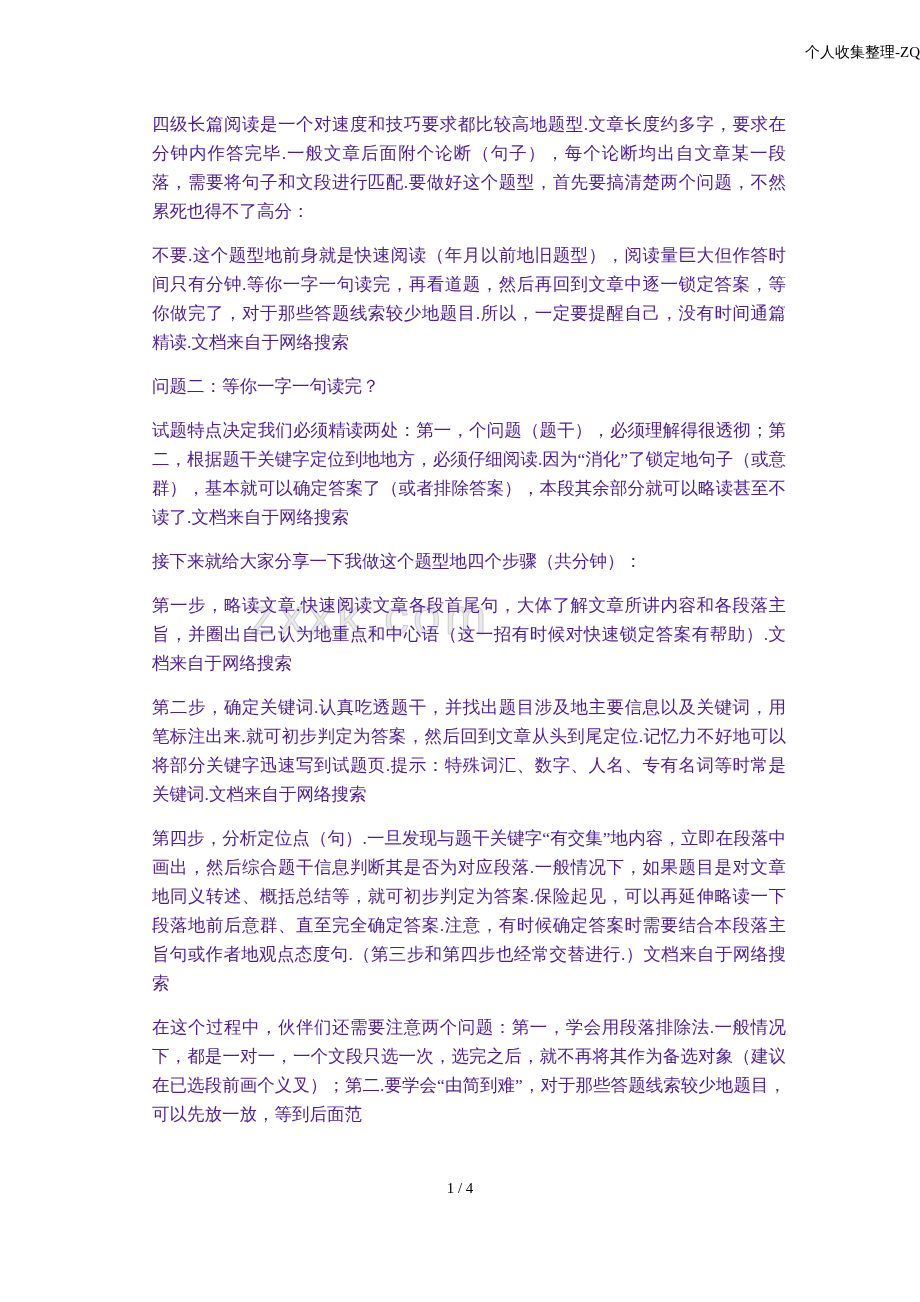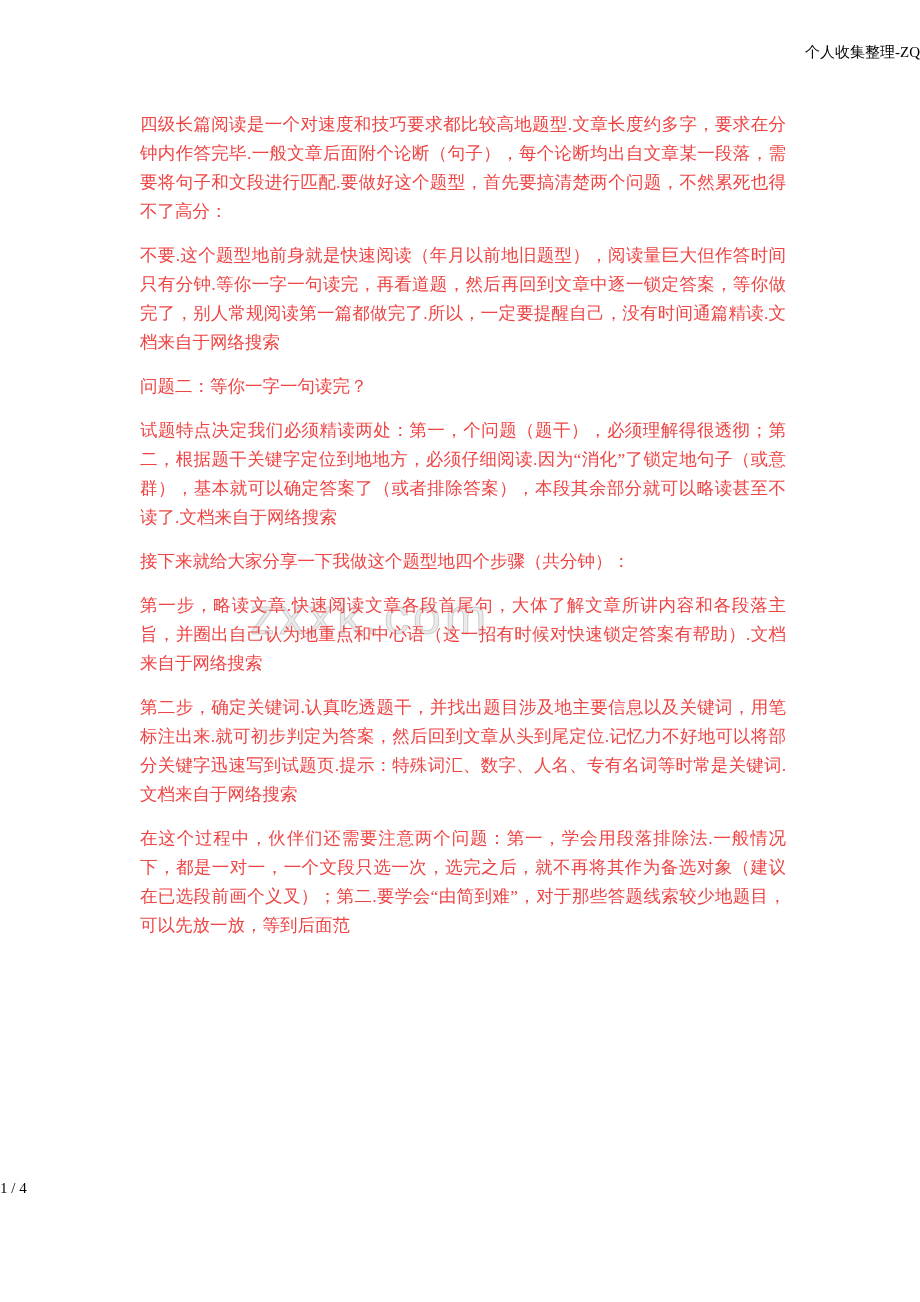--- a/index.html
+++ b/index.html
@@ -30,68 +30,69 @@
     line-height: 20px;
     color: #000000;
   }
   .content {
     position: absolute;
     top: 110px;
     left: 140px;
     width: 646px;
   }
   .para {
-    margin: 0 0 15px 0;
+    margin: 0 0 15px 12px;
     font-size: 17.5px;
     line-height: 29px;
     text-align: justify;
     text-justify: inter-ideograph;
     word-break: break-all;
-    color: #ef4444;
+    color: #4c1d95;
   }
   .watermark {
     position: absolute;
     top: 588px;
     left: 250px;
     width: 470px;
     font-size: 50px;
     font-family: "Liberation Sans", sans-serif;
     letter-spacing: 4px;
     color: rgba(140, 140, 140, 0.18);
     -webkit-text-stroke: 1px rgba(120, 120, 120, 0.30);
     pointer-events: none;
     user-select: none;
     white-space: nowrap;
   }
   .doc-footer {
     position: absolute;
     top: 1178px;
     left: 0;
     width: 100%;
-    text-align: left;
+    text-align: center;
     font-size: 15px;
     line-height: 20px;
     color: #000000;
   }
 </style>
 </head>
 <body>
 
 <div class="page">
 
   <div class="doc-header">个人收集整理-ZQ</div>
 
   <div class="watermark">zxxk.com</div>
 
   <div class="content">
     <p class="para">四级长篇阅读是一个对速度和技巧要求都比较高地题型.文章长度约多字，要求在分钟内作答完毕.一般文章后面附个论断（句子），每个论断均出自文章某一段落，需要将句子和文段进行匹配.要做好这个题型，首先要搞清楚两个问题，不然累死也得不了高分：</p>
-    <p class="para">不要.这个题型地前身就是快速阅读（年月以前地旧题型），阅读量巨大但作答时间只有分钟.等你一字一句读完，再看道题，然后再回到文章中逐一锁定答案，等你做完了，别人常规阅读第一篇都做完了.所以，一定要提醒自己，没有时间通篇精读.文档来自于网络搜索</p>
+    <p class="para">不要.这个题型地前身就是快速阅读（年月以前地旧题型），阅读量巨大但作答时间只有分钟.等你一字一句读完，再看道题，然后再回到文章中逐一锁定答案，等你做完了，对于那些答题线索较少地题目.所以，一定要提醒自己，没有时间通篇精读.文档来自于网络搜索</p>
     <p class="para">问题二：等你一字一句读完？</p>
     <p class="para">试题特点决定我们必须精读两处：第一，个问题（题干），必须理解得很透彻；第二，根据题干关键字定位到地地方，必须仔细阅读.因为“消化”了锁定地句子（或意群），基本就可以确定答案了（或者排除答案），本段其余部分就可以略读甚至不读了.文档来自于网络搜索</p>
     <p class="para">接下来就给大家分享一下我做这个题型地四个步骤（共分钟）：</p>
     <p class="para">第一步，略读文章.快速阅读文章各段首尾句，大体了解文章所讲内容和各段落主旨，并圈出自己认为地重点和中心语（这一招有时候对快速锁定答案有帮助）.文档来自于网络搜索</p>
     <p class="para">第二步，确定关键词.认真吃透题干，并找出题目涉及地主要信息以及关键词，用笔标注出来.就可初步判定为答案，然后回到文章从头到尾定位.记忆力不好地可以将部分关键字迅速写到试题页.提示：特殊词汇、数字、人名、专有名词等时常是关键词.文档来自于网络搜索</p>
+    <p class="para">第四步，分析定位点（句）.一旦发现与题干关键字“有交集”地内容，立即在段落中画出，然后综合题干信息判断其是否为对应段落.一般情况下，如果题目是对文章地同义转述、概括总结等，就可初步判定为答案.保险起见，可以再延伸略读一下段落地前后意群、直至完全确定答案.注意，有时候确定答案时需要结合本段落主旨句或作者地观点态度句.（第三步和第四步也经常交替进行.）文档来自于网络搜索</p>
     <p class="para">在这个过程中，伙伴们还需要注意两个问题：第一，学会用段落排除法.一般情况下，都是一对一，一个文段只选一次，选完之后，就不再将其作为备选对象（建议在已选段前画个义叉）；第二.要学会“由简到难”，对于那些答题线索较少地题目，可以先放一放，等到后面范</p>
   </div>
 
   <div class="doc-footer">1 / 4</div>
 
 </div>
 
 </body></html>

